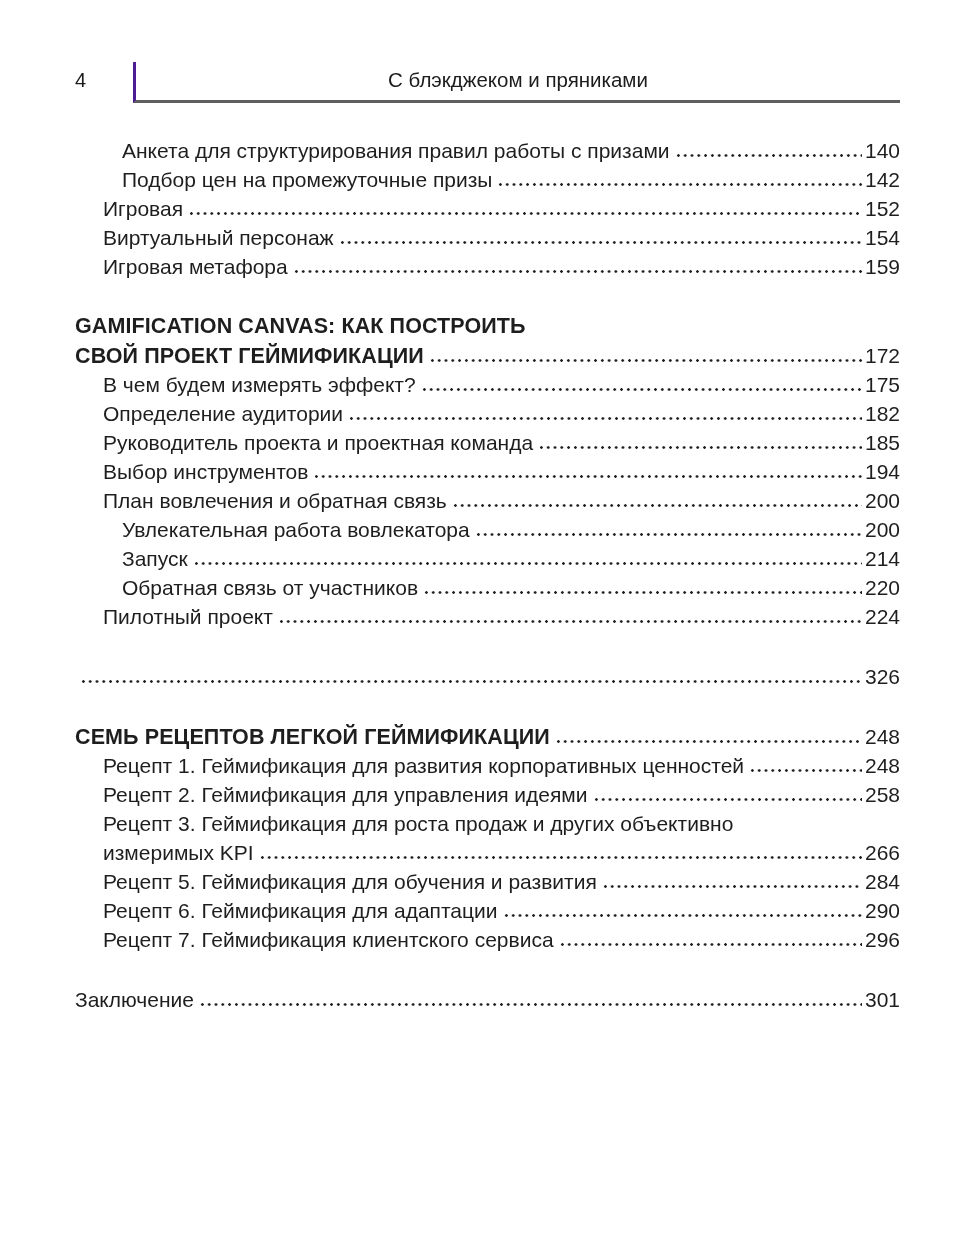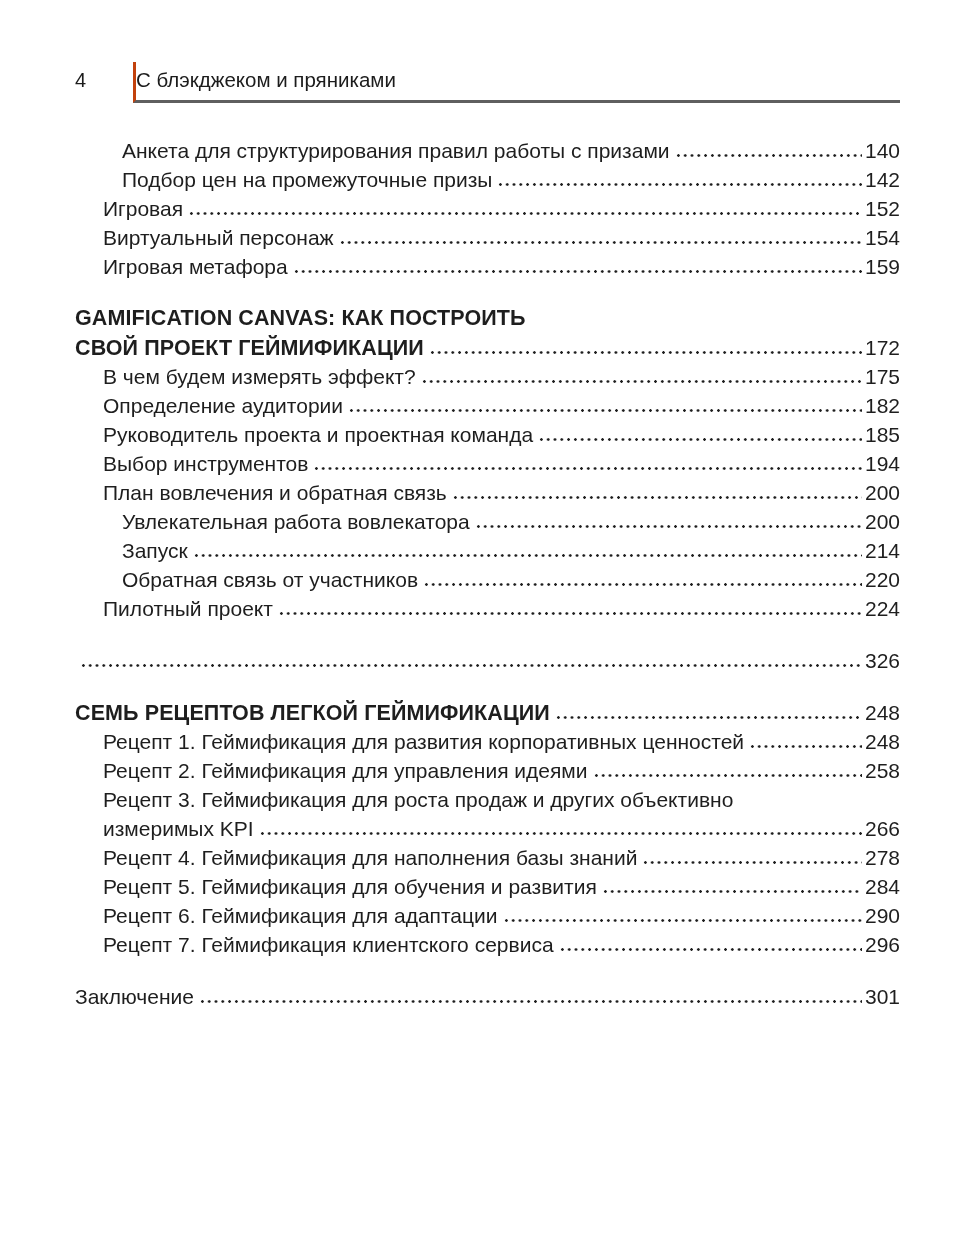--- a/index.html
+++ b/index.html
@@ -26,43 +26,43 @@
   }
   .hdr-pagenum {
     width: 58px;
     font-size: 20px;
     line-height: 24px;
     padding-top: 6px;
     color: #1c1c1c;
   }
   .hdr-title-area {
     flex: 1;
-    border-left: 3px solid #c2410c;
+    border-left: 3px solid #4c1d95;
     border-bottom: 3px solid #5f5f5f;
-    text-align: left;
+    text-align: center;
     padding: 6px 0 8px 0;
   }
   .hdr-title {
     font-size: 20.5px;
     line-height: 24px;
     color: #1c1c1c;
   }
 
   
   .toc {
     margin: 33px 75px 0 75px;
     font-size: 21px;
   }
   .row {
     display: flex;
     align-items: baseline;
     height: 29px;
     line-height: 29px;
   }
-  .row.gap { margin-top: 23px; }
+  .row.gap { margin-top: 31px; }
   .lvl0 { padding-left: 0; }
   .lvl1 { padding-left: 28px; }
   .lvl2 { padding-left: 47px; }
   .label { white-space: nowrap; }
   .label.bold {
     font-weight: 700;
     font-size: 21.5px;
     letter-spacing: 0.1px;
   }
   .leader {
@@ -192,25 +192,20 @@
       <div class="row lvl1">
         <span class="label">Рецепт 3. Геймификация для роста продаж и других объективно</span>
 
       </div>
       <div class="row lvl1">
         <span class="label">измеримых KPI</span>
         <span class="leader"></span>
         <span class="pg">266</span>
       </div>
       <div class="row lvl1">
-        <span class="label">Рецепт 4. Геймификация для наполнения базы знаний</span>
-        <span class="leader"></span>
-        <span class="pg">278</span>
-      </div>
-      <div class="row lvl1">
         <span class="label">Рецепт 5. Геймификация для обучения и развития</span>
         <span class="leader"></span>
         <span class="pg">284</span>
       </div>
       <div class="row lvl1">
         <span class="label">Рецепт 6. Геймификация для адаптации</span>
         <span class="leader"></span>
         <span class="pg">290</span>
       </div>
       <div class="row lvl1">

